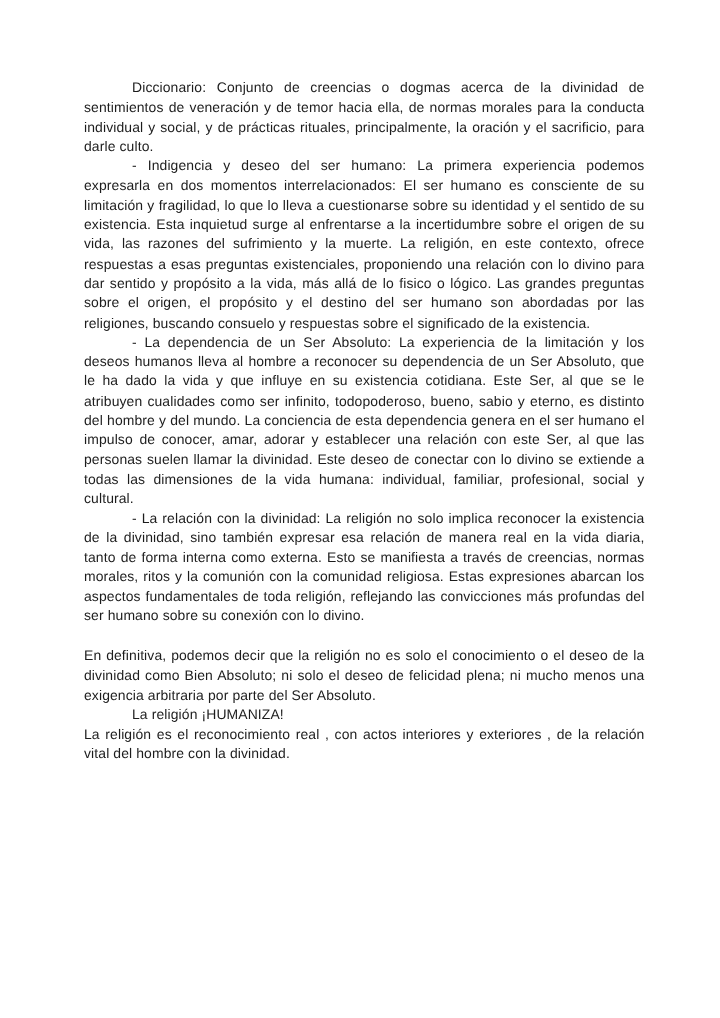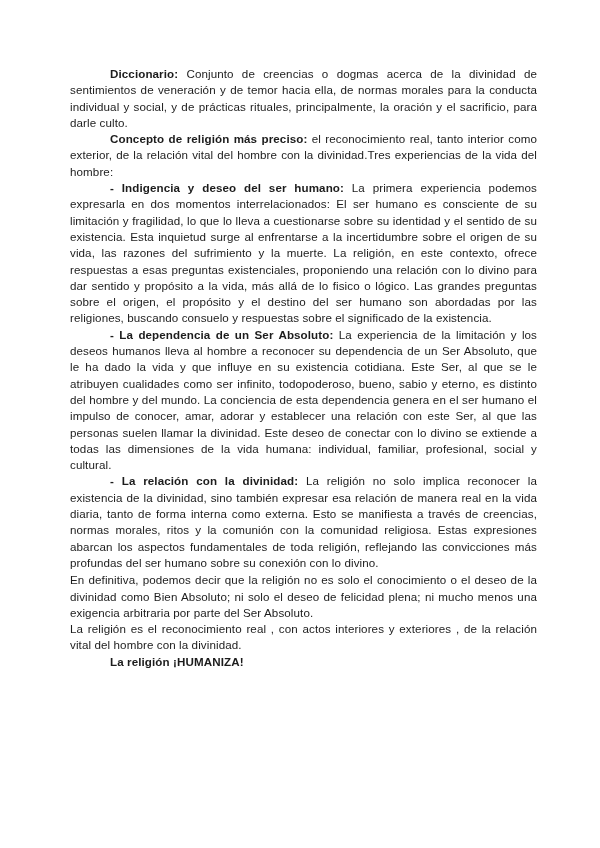--- a/index.html
+++ b/index.html
@@ -24,44 +24,43 @@
     line-height: 16.3px;
     letter-spacing: 0.1px;
     color: #1c1c1c;
     text-align: justify;
   }
   .para {
     margin: 0;
     padding: 0;
   }
   .para .lead {
-    font-weight: 700;
+    font-weight: 400;
     padding-left: 40px;
   }
   .gap-before {
-    margin-top: 1px;
+    margin-top: 17px;
   }
 </style>
 </head>
 <body>
 
 <div class="page">
   <div class="text-block">
 
     <p class="para"><b class="lead">Diccionario:</b><span> Conjunto de creencias o dogmas acerca de la divinidad de sentimientos de veneración y de temor hacia ella, de normas morales para la conducta individual y social, y de prácticas rituales, principalmente, la oración y el sacrificio, para darle culto.</span></p>
 
-    <p class="para"><b class="lead">Concepto de religión más preciso:</b><span> el reconocimiento real, tanto interior como exterior, de la relación vital del hombre con la divinidad.Tres experiencias de la vida del hombre:</span></p>
 
     <p class="para"><b class="lead">- Indigencia y deseo del ser humano:</b><span> La primera experiencia podemos expresarla en dos momentos interrelacionados: El ser humano es consciente de su limitación y fragilidad, lo que lo lleva a cuestionarse sobre su identidad y el sentido de su existencia. Esta inquietud surge al enfrentarse a la incertidumbre sobre el origen de su vida, las razones del sufrimiento y la muerte. La religión, en este contexto, ofrece respuestas a esas preguntas existenciales, proponiendo una relación con lo divino para dar sentido y propósito a la vida, más allá de lo fisico o lógico. Las grandes preguntas sobre el origen, el propósito y el destino del ser humano son abordadas por las religiones, buscando consuelo y respuestas sobre el significado de la existencia.</span></p>
 
     <p class="para"><b class="lead">- La dependencia de un Ser Absoluto:</b><span> La experiencia de la limitación y los deseos humanos lleva al hombre a reconocer su dependencia de un Ser Absoluto, que le ha dado la vida y que influye en su existencia cotidiana. Este Ser, al que se le atribuyen cualidades como ser infinito, todopoderoso, bueno, sabio y eterno, es distinto del hombre y del mundo. La conciencia de esta dependencia genera en el ser humano el impulso de conocer, amar, adorar y establecer una relación con este Ser, al que las personas suelen llamar la divinidad. Este deseo de conectar con lo divino se extiende a todas las dimensiones de la vida humana: individual, familiar, profesional, social y cultural.</span></p>
 
     <p class="para"><b class="lead">- La relación con la divinidad:</b><span> La religión no solo implica reconocer la existencia de la divinidad, sino también expresar esa relación de manera real en la vida diaria, tanto de forma interna como externa. Esto se manifiesta a través de creencias, normas morales, ritos y la comunión con la comunidad religiosa. Estas expresiones abarcan los aspectos fundamentales de toda religión, reflejando las convicciones más profundas del ser humano sobre su conexión con lo divino.</span></p>
 
     <p class="para gap-before"><span>En definitiva, podemos decir que la religión no es solo el conocimiento o el deseo de la divinidad como Bien Absoluto; ni solo el deseo de felicidad plena; ni mucho menos una exigencia arbitraria por parte del Ser Absoluto.</span></p>
 
+    <p class="para"><b class="lead">La religión ¡HUMANIZA!</b></p>
+
     <p class="para"><span>La religión es el reconocimiento real , con actos interiores y exteriores , de la relación vital del hombre con la divinidad.</span></p>
-
-    <p class="para"><b class="lead">La religión ¡HUMANIZA!</b></p>
 
 
   </div>
 </div>
 
 </body></html>

